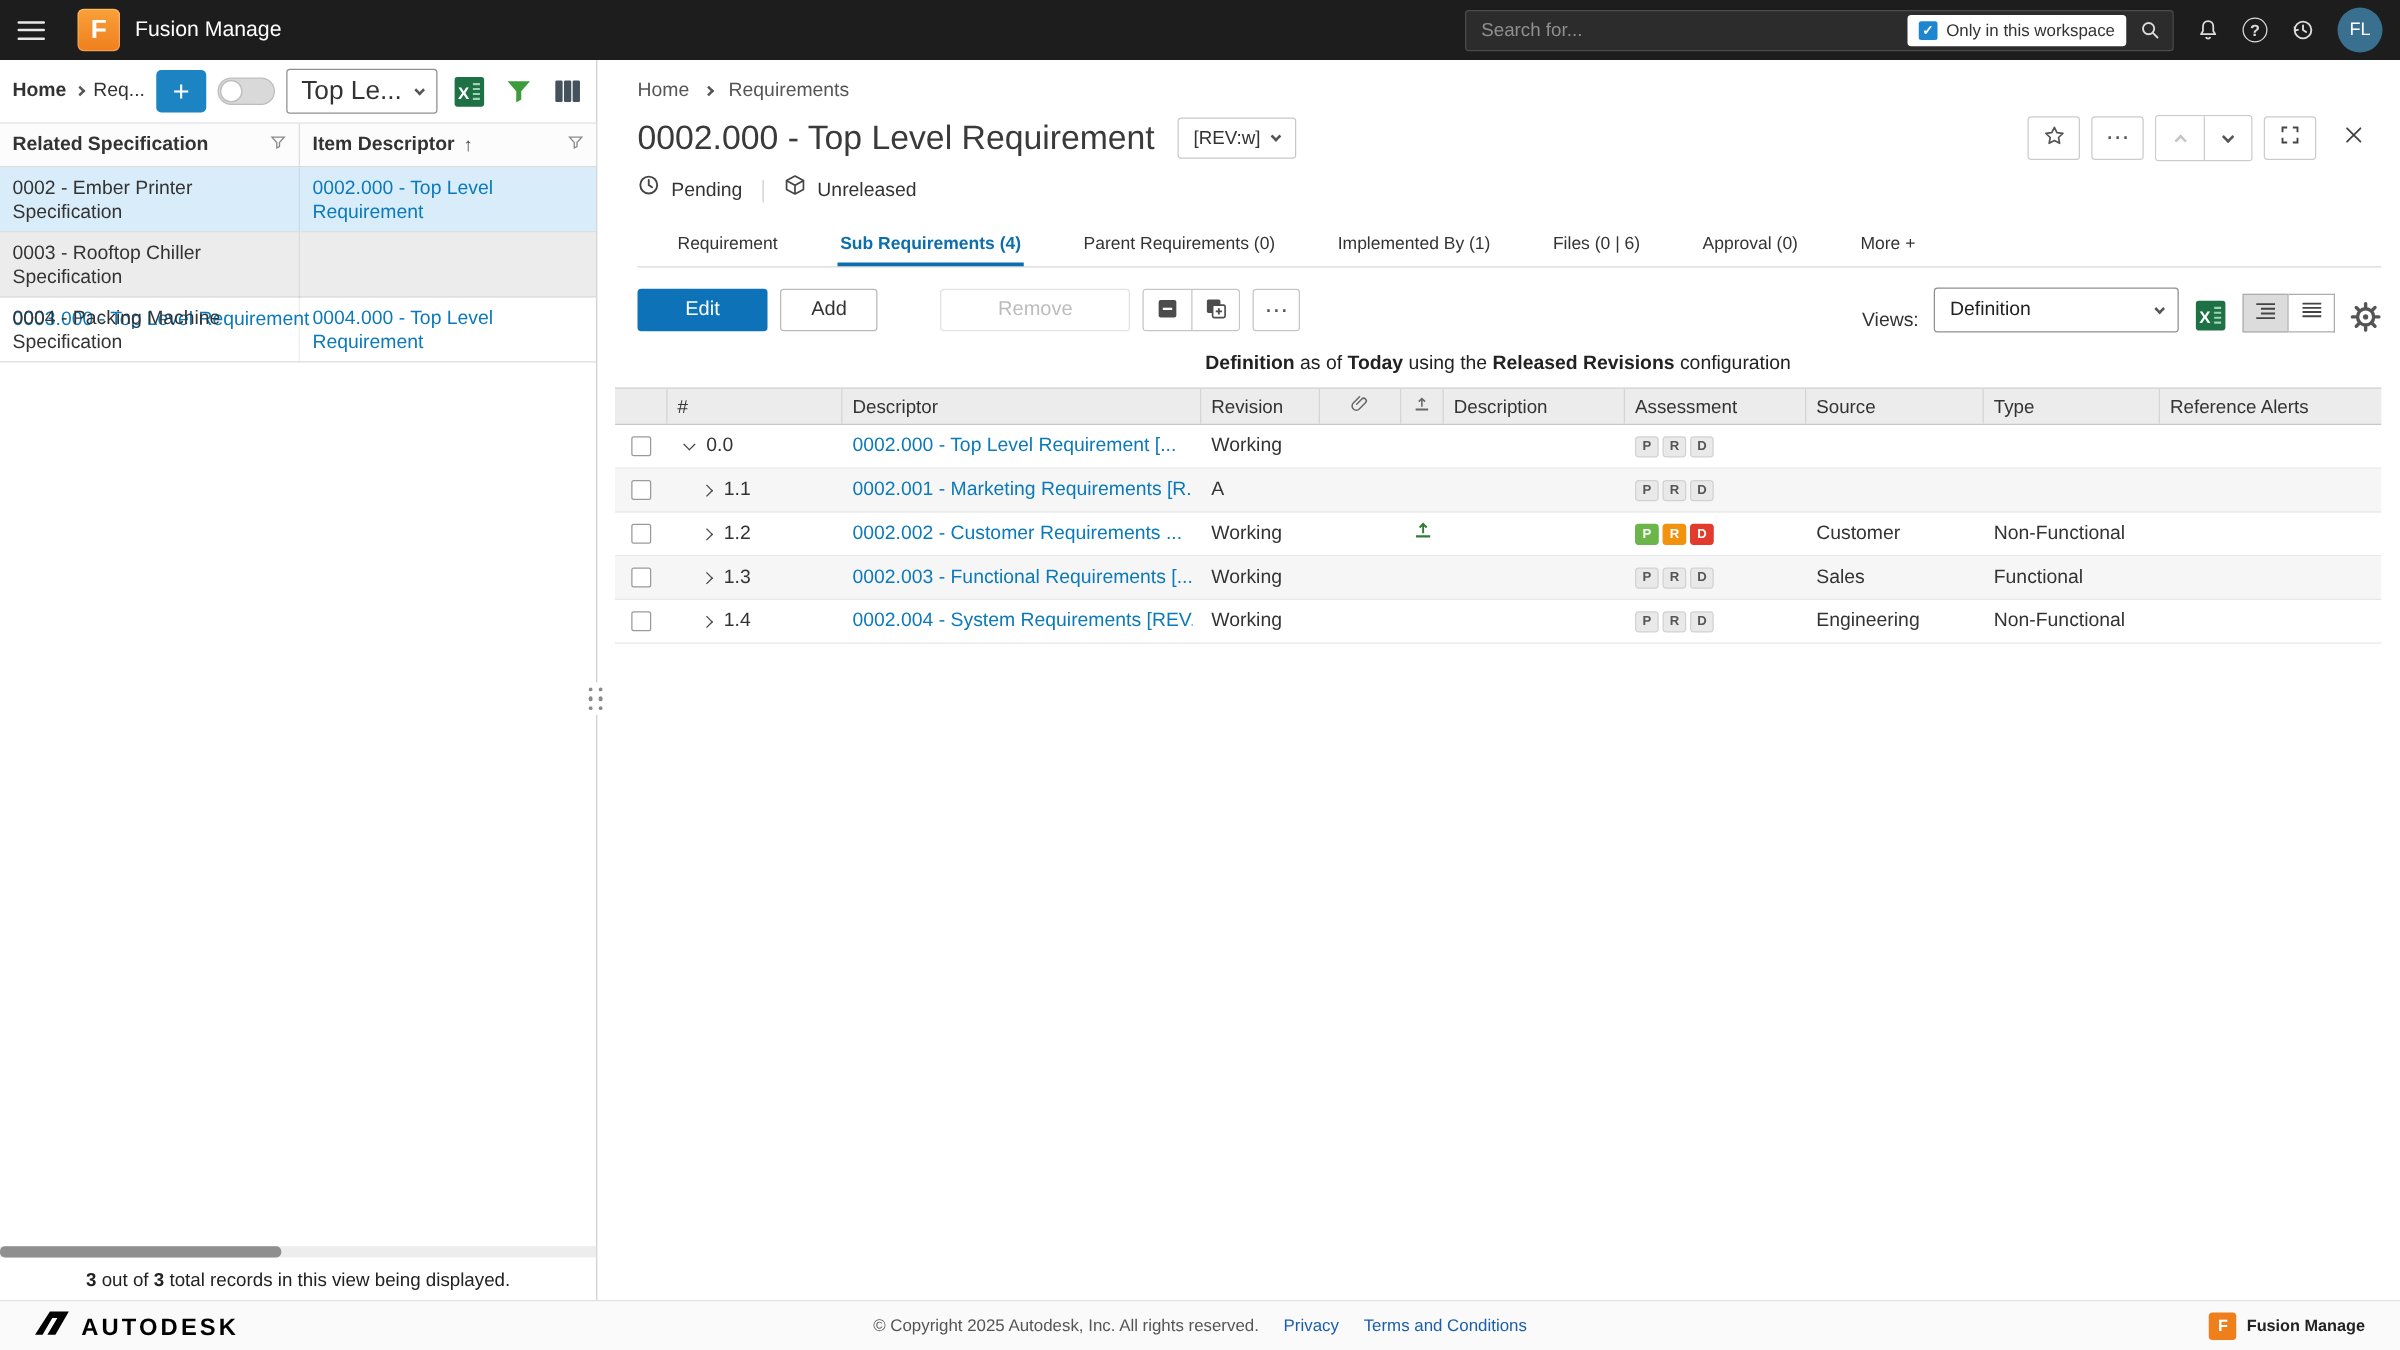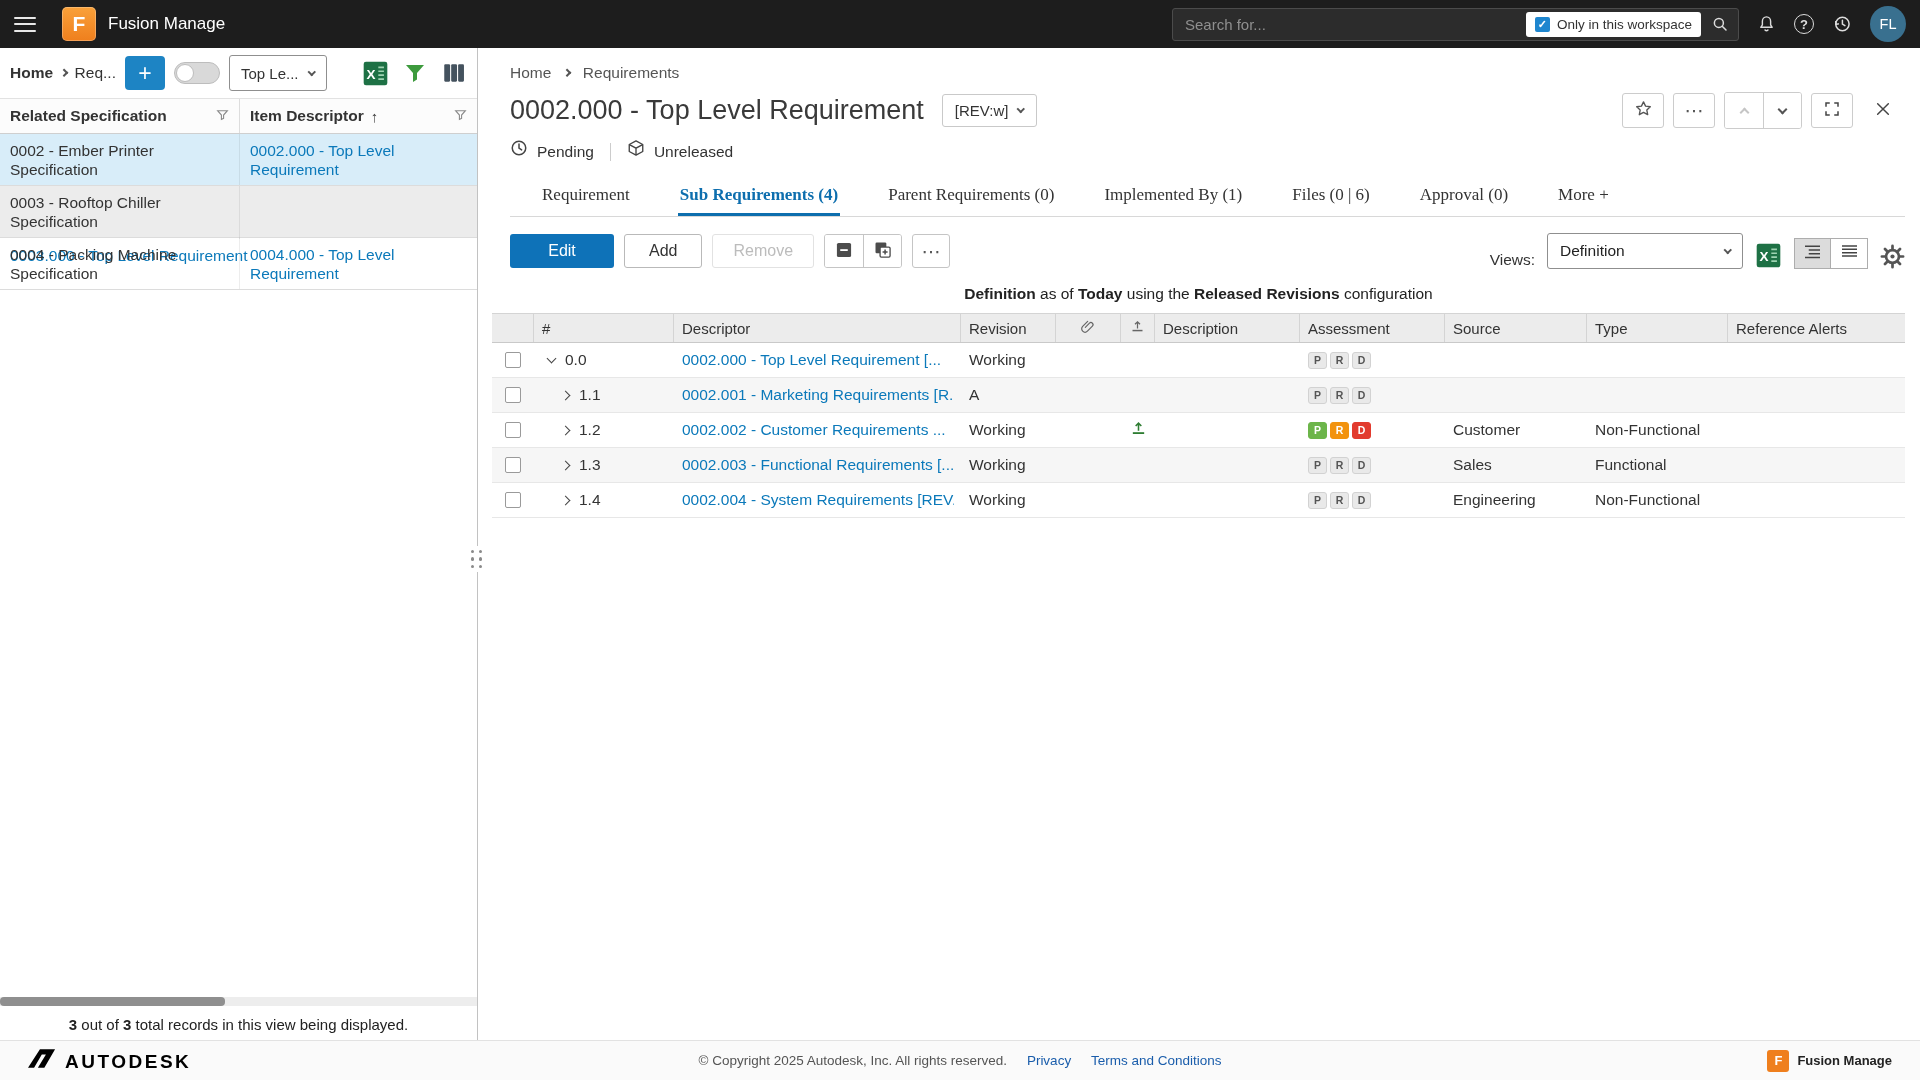--- a/index.html
+++ b/index.html
@@ -55,21 +55,21 @@
   .chev.u { transform: rotate(-135deg); margin-bottom: -3px; border-color: #c5c5c5; }
   .chev.sm { width: 5.5px; height: 5.5px; }
   .addbtn { width: 40px; height: 34px; background: #1d84c4; color: #fff; border: none;
     border-radius: 4px; font-size: 23px; line-height: 1; display: flex; align-items: center;
     justify-content: center; cursor: pointer; }
   .toggle { width: 46px; height: 22px; border-radius: 11px; background: #d9d9d9;
     border: 1px solid #bdbdbd; position: relative; cursor: pointer; flex-shrink: 0; }
   .knob { position: absolute; left: 1px; top: 1px; width: 18px; height: 18px;
     border-radius: 50%; background: #fff; border: 1px solid #bdbdbd; }
   .sdrop { height: 36px; border: 1px solid #8f8f8f; border-radius: 3px; background: #fff;
-    display: flex; align-items: center; gap: 11px; padding: 12px 11px; font-size: 15px;
+    display: flex; align-items: center; gap: 11px; padding: 12px 11px; font-size: 21px;
     color: #333; cursor: pointer; white-space: nowrap; }
   .sicons { margin-left: auto; display: flex; align-items: center; gap: 14px; }
   .sicons > * { cursor: pointer; display: flex; }
 
   .shead { height: 36px; display: flex; border-top: 1px solid #e2e2e2;
     border-bottom: 1px solid #cfcfcf; background: #fcfcfc; font-weight: bold;
     font-size: 15.5px; color: #333; }
   .shc { display: flex; align-items: center; padding: 0 10px; gap: 7px; }
   .shc1 { width: 240px; border-right: 1px solid #ddd; }
   .shc2 { flex: 1; }
@@ -111,33 +111,33 @@
   .wpair .wbtn + .wbtn { border-left: 1px solid #ccc; }
   .wbtn.plain { border: none; }
   .dots { font-size: 19px; color: #555; line-height: 1; }
 
   .statusrow { display: flex; align-items: flex-end; gap: 9px; margin-top: 12px;
     font-size: 15.5px; color: #333; }
   .vdiv { width: 1px; height: 18px; background: #ccc; margin: 0 7px; }
 
   .tabs { display: flex; gap: 46px; margin-top: 18px; margin-right: 15px;
     border-bottom: 1px solid #d8d8d8; padding-left: 30px; }
-  .tab { padding: 6px 2px 11px; font-size: 17px; color: #333; cursor: pointer;
-    white-space: nowrap; font-family: Liberation Serif, serif; }
+  .tab { padding: 6px 2px 11px; font-size: 14px; color: #333; cursor: pointer;
+    white-space: nowrap; }
   .tab.active { color: #0d6eae; font-weight: bold; border-bottom: 3px solid #0d6eae;
     padding-bottom: 8px; }
 
   .cmdrow { display: flex; align-items: center; gap: 10px; margin-top: 16px;
     margin-right: 15px; }
   .btn { height: 34px; border-radius: 3px; font-size: 16px; display: flex;
     align-items: center; justify-content: center; cursor: pointer; font-family: inherit; }
   .btn.primary { background: #0e72b8; color: #fff; border: none; width: 104px; }
   .btn.sec { background: #fff; border: 1px solid #b9b9b9; color: #333; padding: 0 24px; }
   .btn.disabled { background: #fff; border: 1px solid #e2e2e2; color: #bcbcbc;
-    padding: 0 20px; cursor: default; }
+    padding: 0 45px; cursor: default; margin-left: 40px; }
   .ipair { display: flex; border: 1px solid #c5c5c5; border-radius: 3px; overflow: hidden; }
   .ibtn { width: 38px; height: 32px; background: #fff; display: flex; align-items: center;
     justify-content: center; cursor: pointer; border: none; }
   .ipair .ibtn + .ibtn { border-left: 1px solid #c5c5c5; }
   .ibtn.solo { border: 1px solid #c5c5c5; border-radius: 3px; height: 34px; }
   .viewsgrp { margin-left: auto; display: flex; align-items: flex-end; gap: 12px; }
   .vlabel { font-size: 15.5px; color: #333; }
   .vselect { width: 196px; height: 36px; border: 1px solid #8f8f8f; border-radius: 3px;
     display: flex; align-items: center; justify-content: space-between; padding: 0 12px;
     font-size: 15.5px; color: #222; background: #fff; cursor: pointer; }

